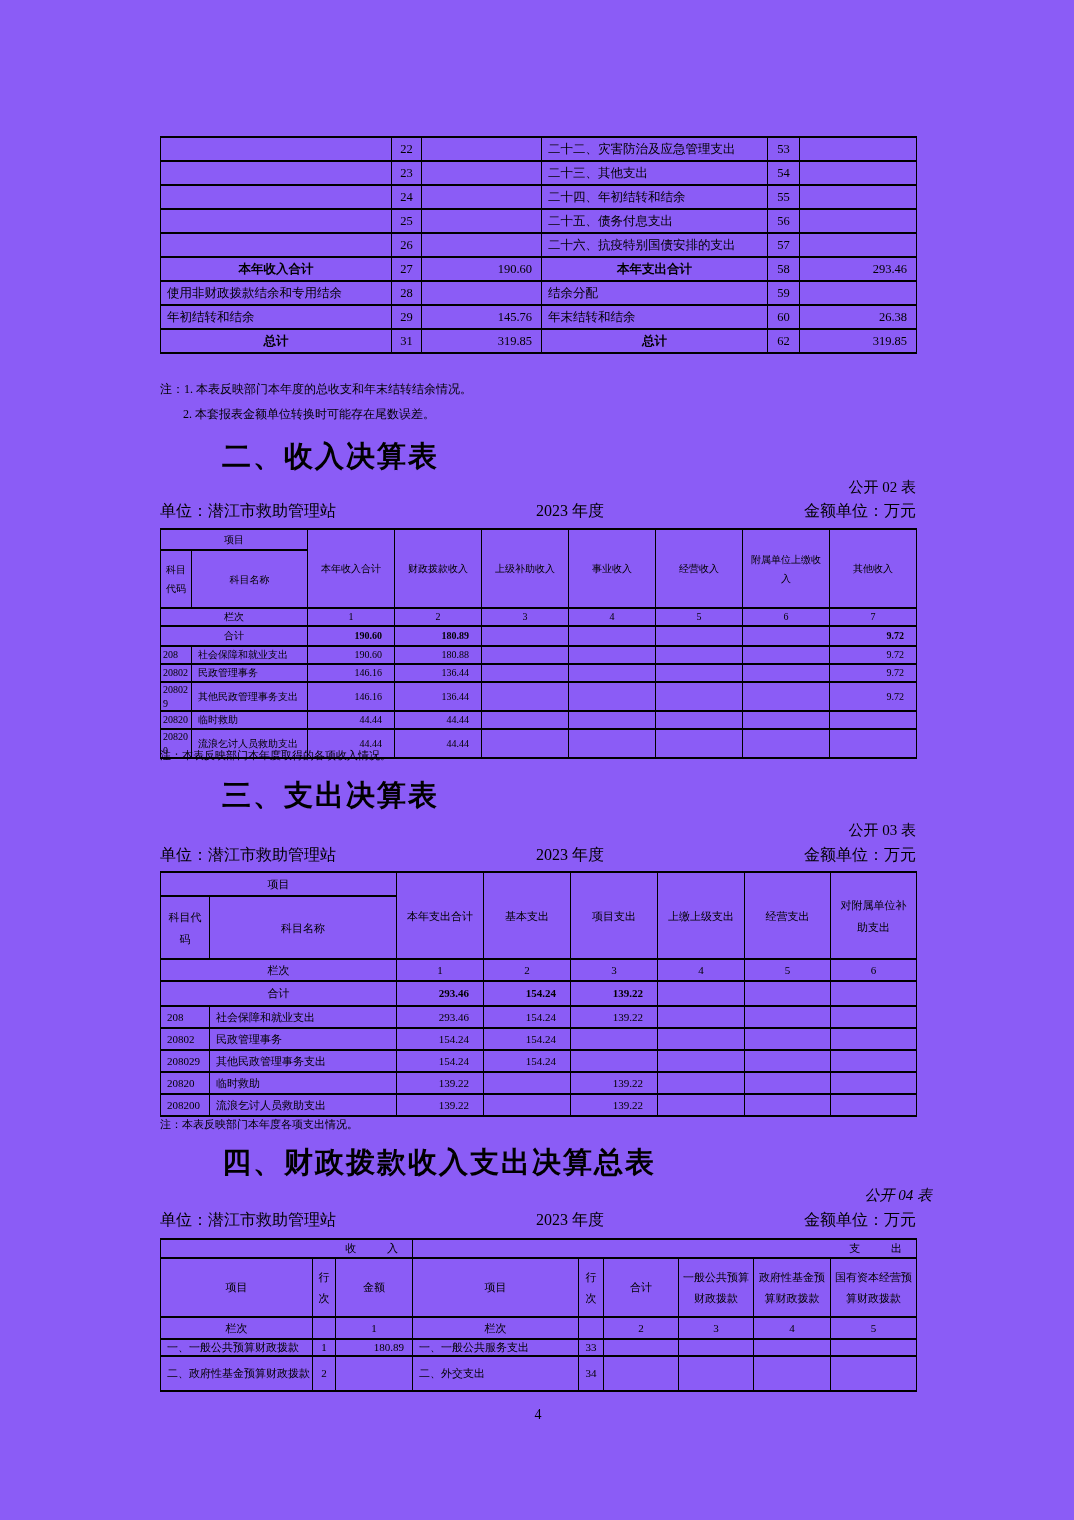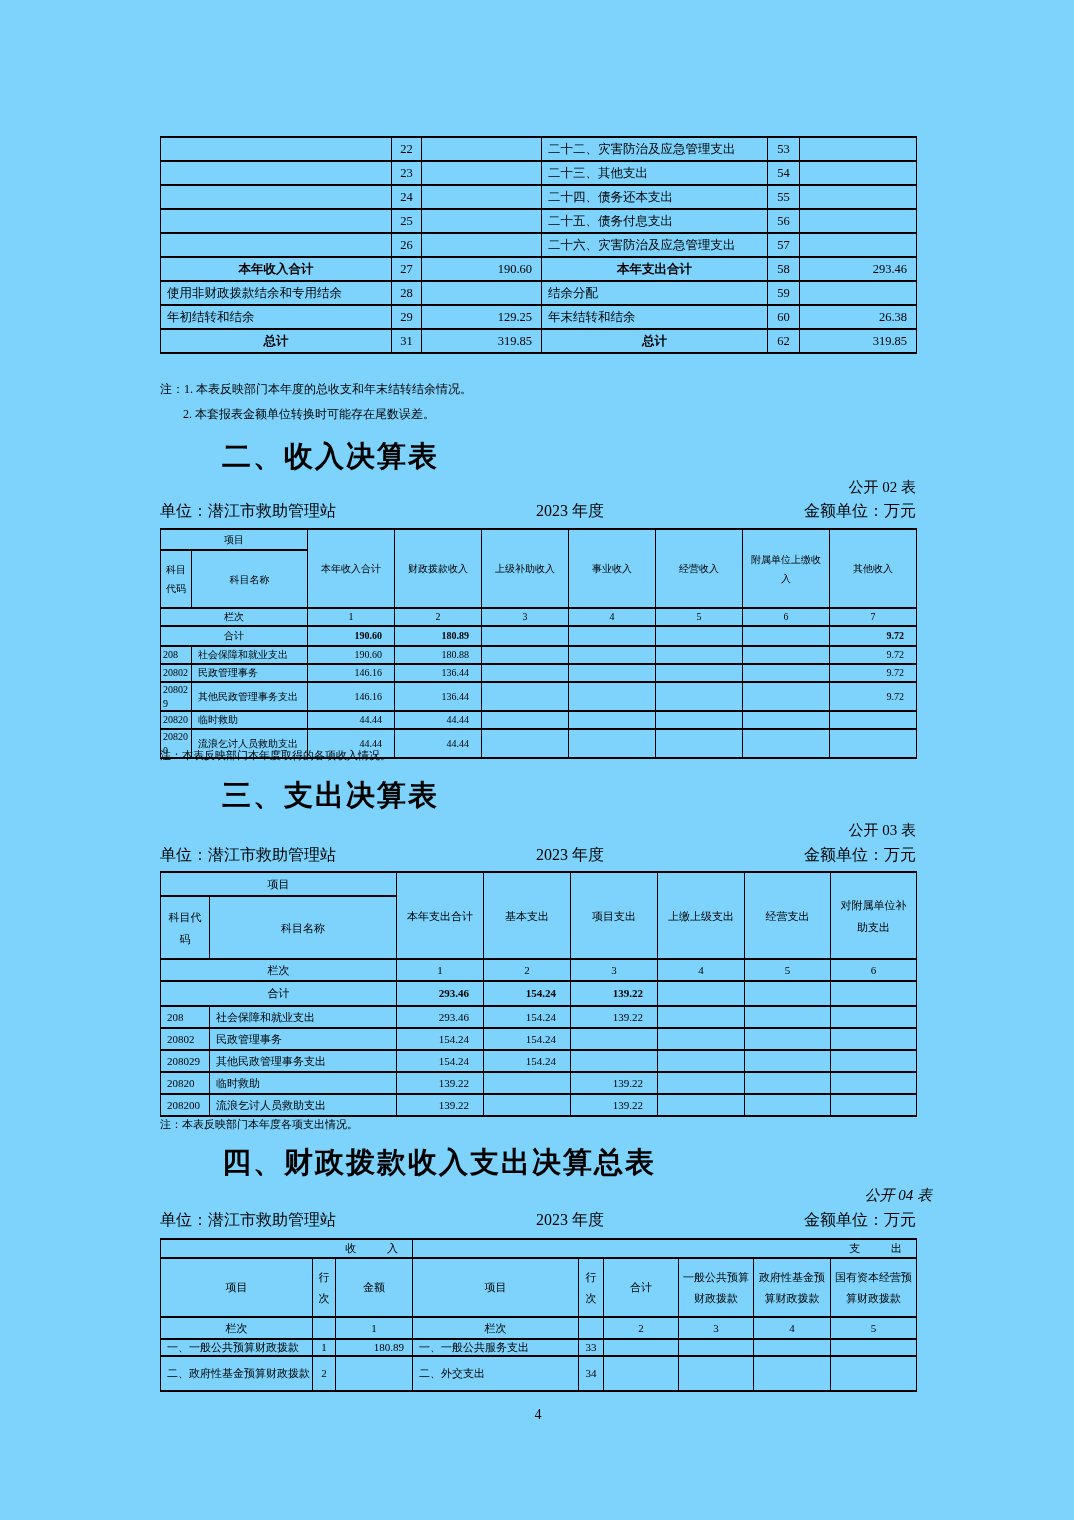--- a/index.html
+++ b/index.html
@@ -1,20 +1,20 @@
 <!DOCTYPE html>
 <html><head>
 <meta charset="utf-8">
 <style>
   * { box-sizing: border-box; margin: 0; padding: 0; }
   html,body { background:#ffffff; }
   .page {
     position: relative;
     width: 1074px; height: 1520px;
-    background: #7dd3fc;
+    background: #8b5cf6;
     color: #000;
     font-family: "Liberation Serif", "DejaVu Serif", serif;
     overflow: hidden;
   }
   .abs { position: absolute; }
   table { border-collapse: collapse; table-layout: fixed; width: 756px; }
   td {
     border: solid #000;
     border-width: 2px 1px;
     vertical-align: middle;
@@ -93,37 +93,37 @@
           <td class="c">23</td>
           <td class="r"></td>
           <td class="l">二十三、其他支出</td>
           <td class="c">54</td>
           <td class="r"></td>
         </tr>
     <tr>
           <td class="l"></td>
           <td class="c">24</td>
           <td class="r"></td>
-          <td class="l">二十四、债务还本支出</td>
+          <td class="l">二十四、年初结转和结余</td>
           <td class="c">55</td>
           <td class="r"></td>
         </tr>
     <tr>
           <td class="l"></td>
           <td class="c">25</td>
           <td class="r"></td>
           <td class="l">二十五、债务付息支出</td>
           <td class="c">56</td>
           <td class="r"></td>
         </tr>
     <tr>
           <td class="l"></td>
           <td class="c">26</td>
           <td class="r"></td>
-          <td class="l">二十六、灾害防治及应急管理支出</td>
+          <td class="l">二十六、抗疫特别国债安排的支出</td>
           <td class="c">57</td>
           <td class="r"></td>
         </tr>
     <tr>
           <td class="c bold">本年收入合计</td>
           <td class="c">27</td>
           <td class="r">190.60</td>
           <td class="c bold">本年支出合计</td>
           <td class="c">58</td>
           <td class="r">293.46</td>
@@ -132,21 +132,21 @@
           <td class="l">使用非财政拨款结余和专用结余</td>
           <td class="c">28</td>
           <td class="r"></td>
           <td class="l">结余分配</td>
           <td class="c">59</td>
           <td class="r"></td>
         </tr>
     <tr>
           <td class="l">年初结转和结余</td>
           <td class="c">29</td>
-          <td class="r">129.25</td>
+          <td class="r">145.76</td>
           <td class="l">年末结转和结余</td>
           <td class="c">60</td>
           <td class="r">26.38</td>
         </tr>
     <tr>
           <td class="c bold">总计</td>
           <td class="c">31</td>
           <td class="r">319.85</td>
           <td class="c bold">总计</td>
           <td class="c">62</td>

